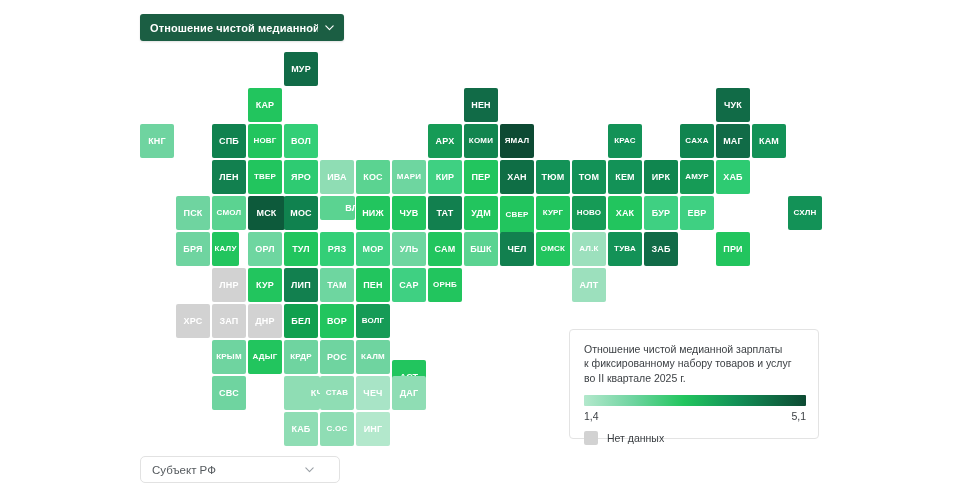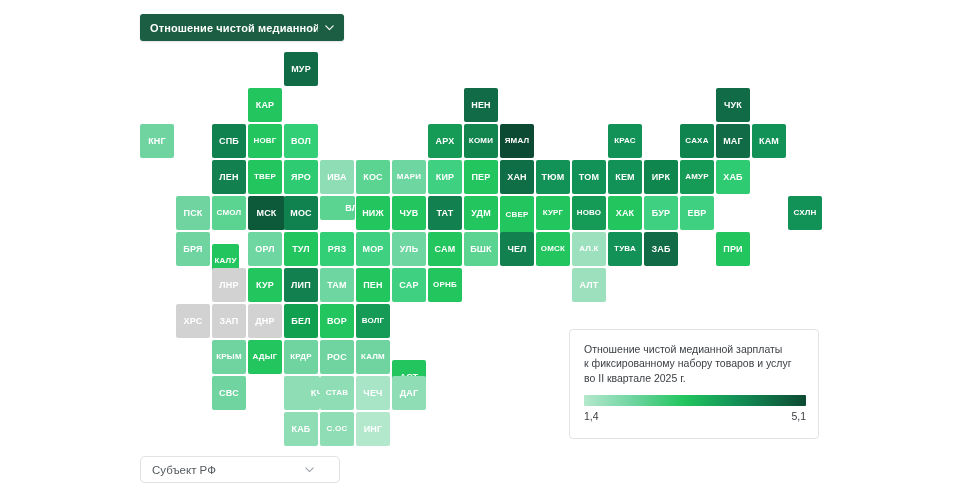--- a/index.html
+++ b/index.html
@@ -252,21 +252,21 @@
       </div>
       <div class="tile" style="left: 680px; top: 196px; width: 34px; height: 34px; background: rgb(63, 208, 130);">
         <span>ЕВР</span>
       </div>
       <div class="tile" style="left: 788px; top: 196px; width: 34px; height: 34px; background: rgb(19, 146, 87);">
         <span style="font-size: 8px;">СХЛН</span>
       </div>
       <div class="tile" style="left: 176px; top: 232px; width: 34px; height: 34px; background: rgb(111, 212, 160);">
         <span>БРЯ</span>
       </div>
-      <div class="tile" style="left: 212px; top: 232px; width: 27px; height: 34px; background: rgb(34, 197, 94); margin-top: 12px;">
+      <div class="tile" style="left: 212px; top: 232px; width: 27px; height: 34px; background: rgb(34, 197, 94);">
         <span style="font-size: 8px;">КАЛУ</span>
       </div>
       <div class="tile" style="left: 248px; top: 232px; width: 34px; height: 34px; background: rgb(110, 214, 160);">
         <span>ОРЛ</span>
       </div>
       <div class="tile" style="left: 284px; top: 232px; width: 34px; height: 34px; background: rgb(34, 197, 94);">
         <span>ТУЛ</span>
       </div>
       <div class="tile" style="left: 320px; top: 232px; width: 34px; height: 34px; background: rgb(51, 207, 119);">
         <span>РЯЗ</span>
@@ -389,20 +389,24 @@
 
   <div id="legend">
     <div class="ltitle">Отношение чистой медианной зарплаты
 к фиксированному набору товаров и услуг
 во II квартале 2025 г.</div>
     <div class="gradbar" style="background: linear-gradient(to right, rgb(179, 232, 204) 0%, rgb(111, 212, 160) 22%, rgb(34, 197, 94) 45%, rgb(19, 146, 87) 68%, rgb(13, 74, 51) 100%);"></div>
     <div class="scale">
       <span>1,4</span>
       <span>5,1</span>
     </div>
+    <div class="nodata">
+      <span class="swatch" style="background: rgb(210, 210, 210);"></span>
+      <span class="txt">Нет данных</span>
+    </div>
   </div>
 
   <div id="subject-select">
     <span class="lbl">Субъект РФ</span>
     <svg class="chev" viewBox="0 0 12 12">
       <path d="M2 4.3 L6 8.3 L10 4.3" fill="none" stroke="#9aa0a6" stroke-width="1.2" stroke-linecap="round" stroke-linejoin="round"></path>
     </svg>
   </div>
 
 </div>

